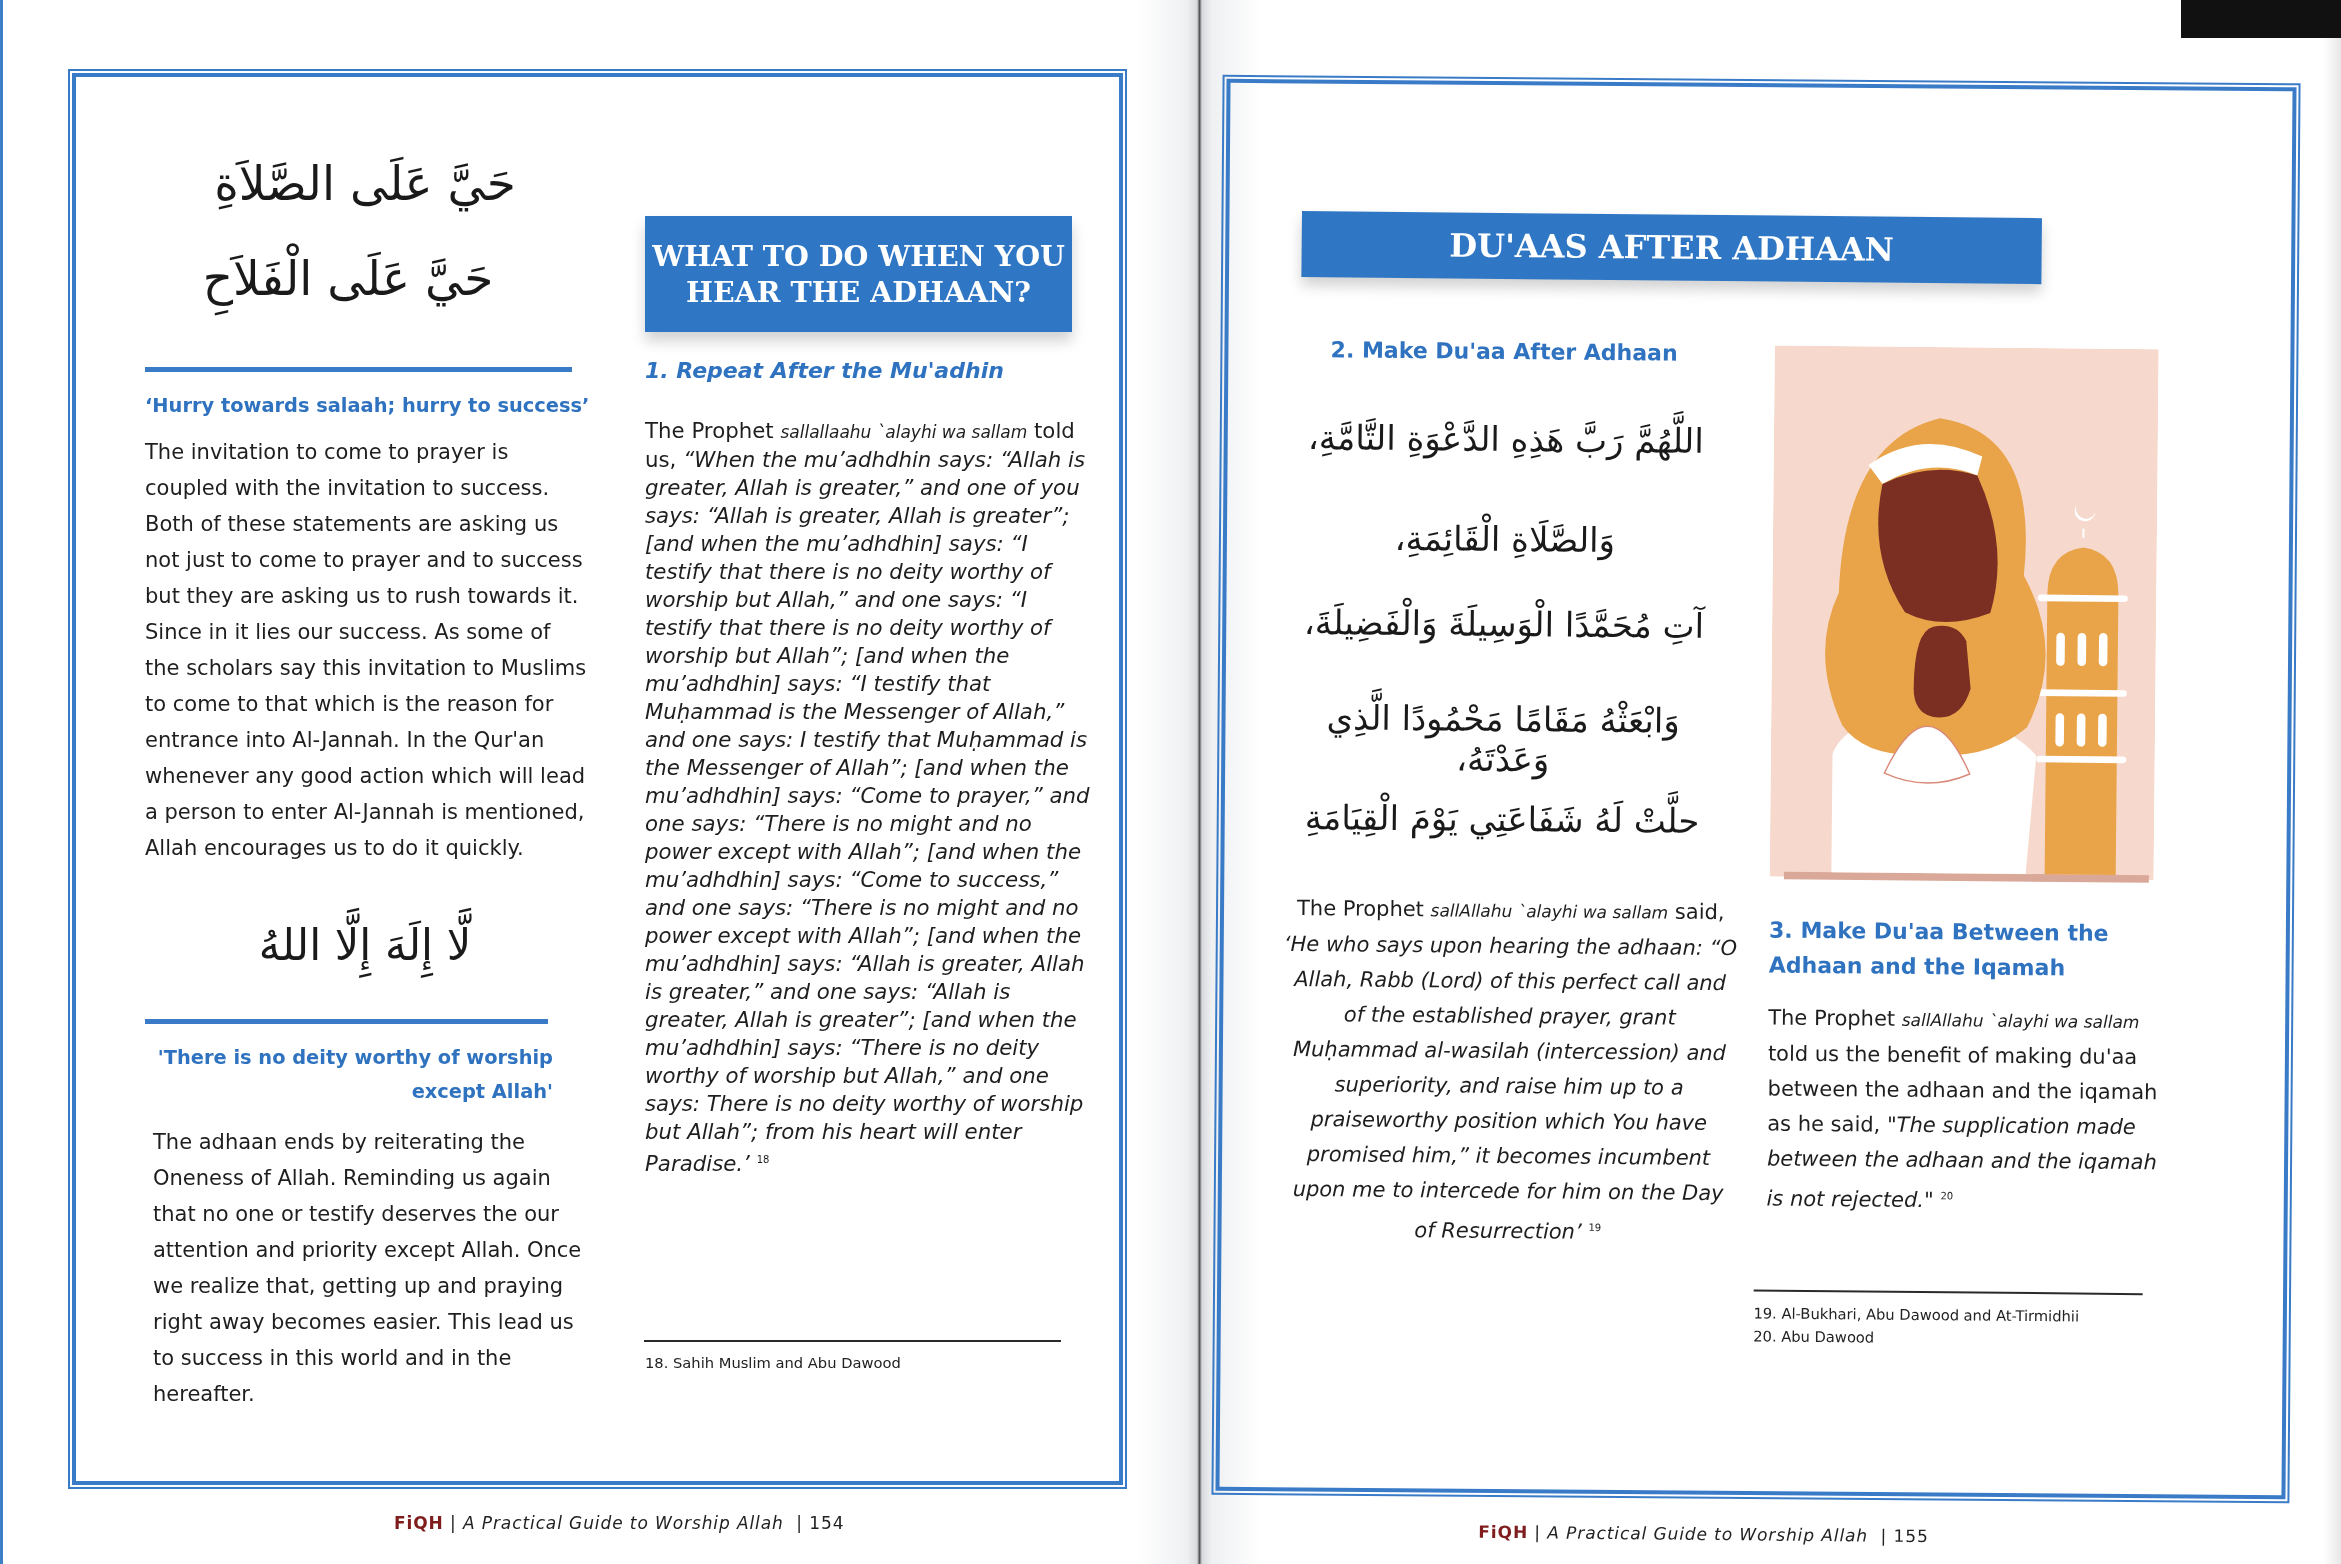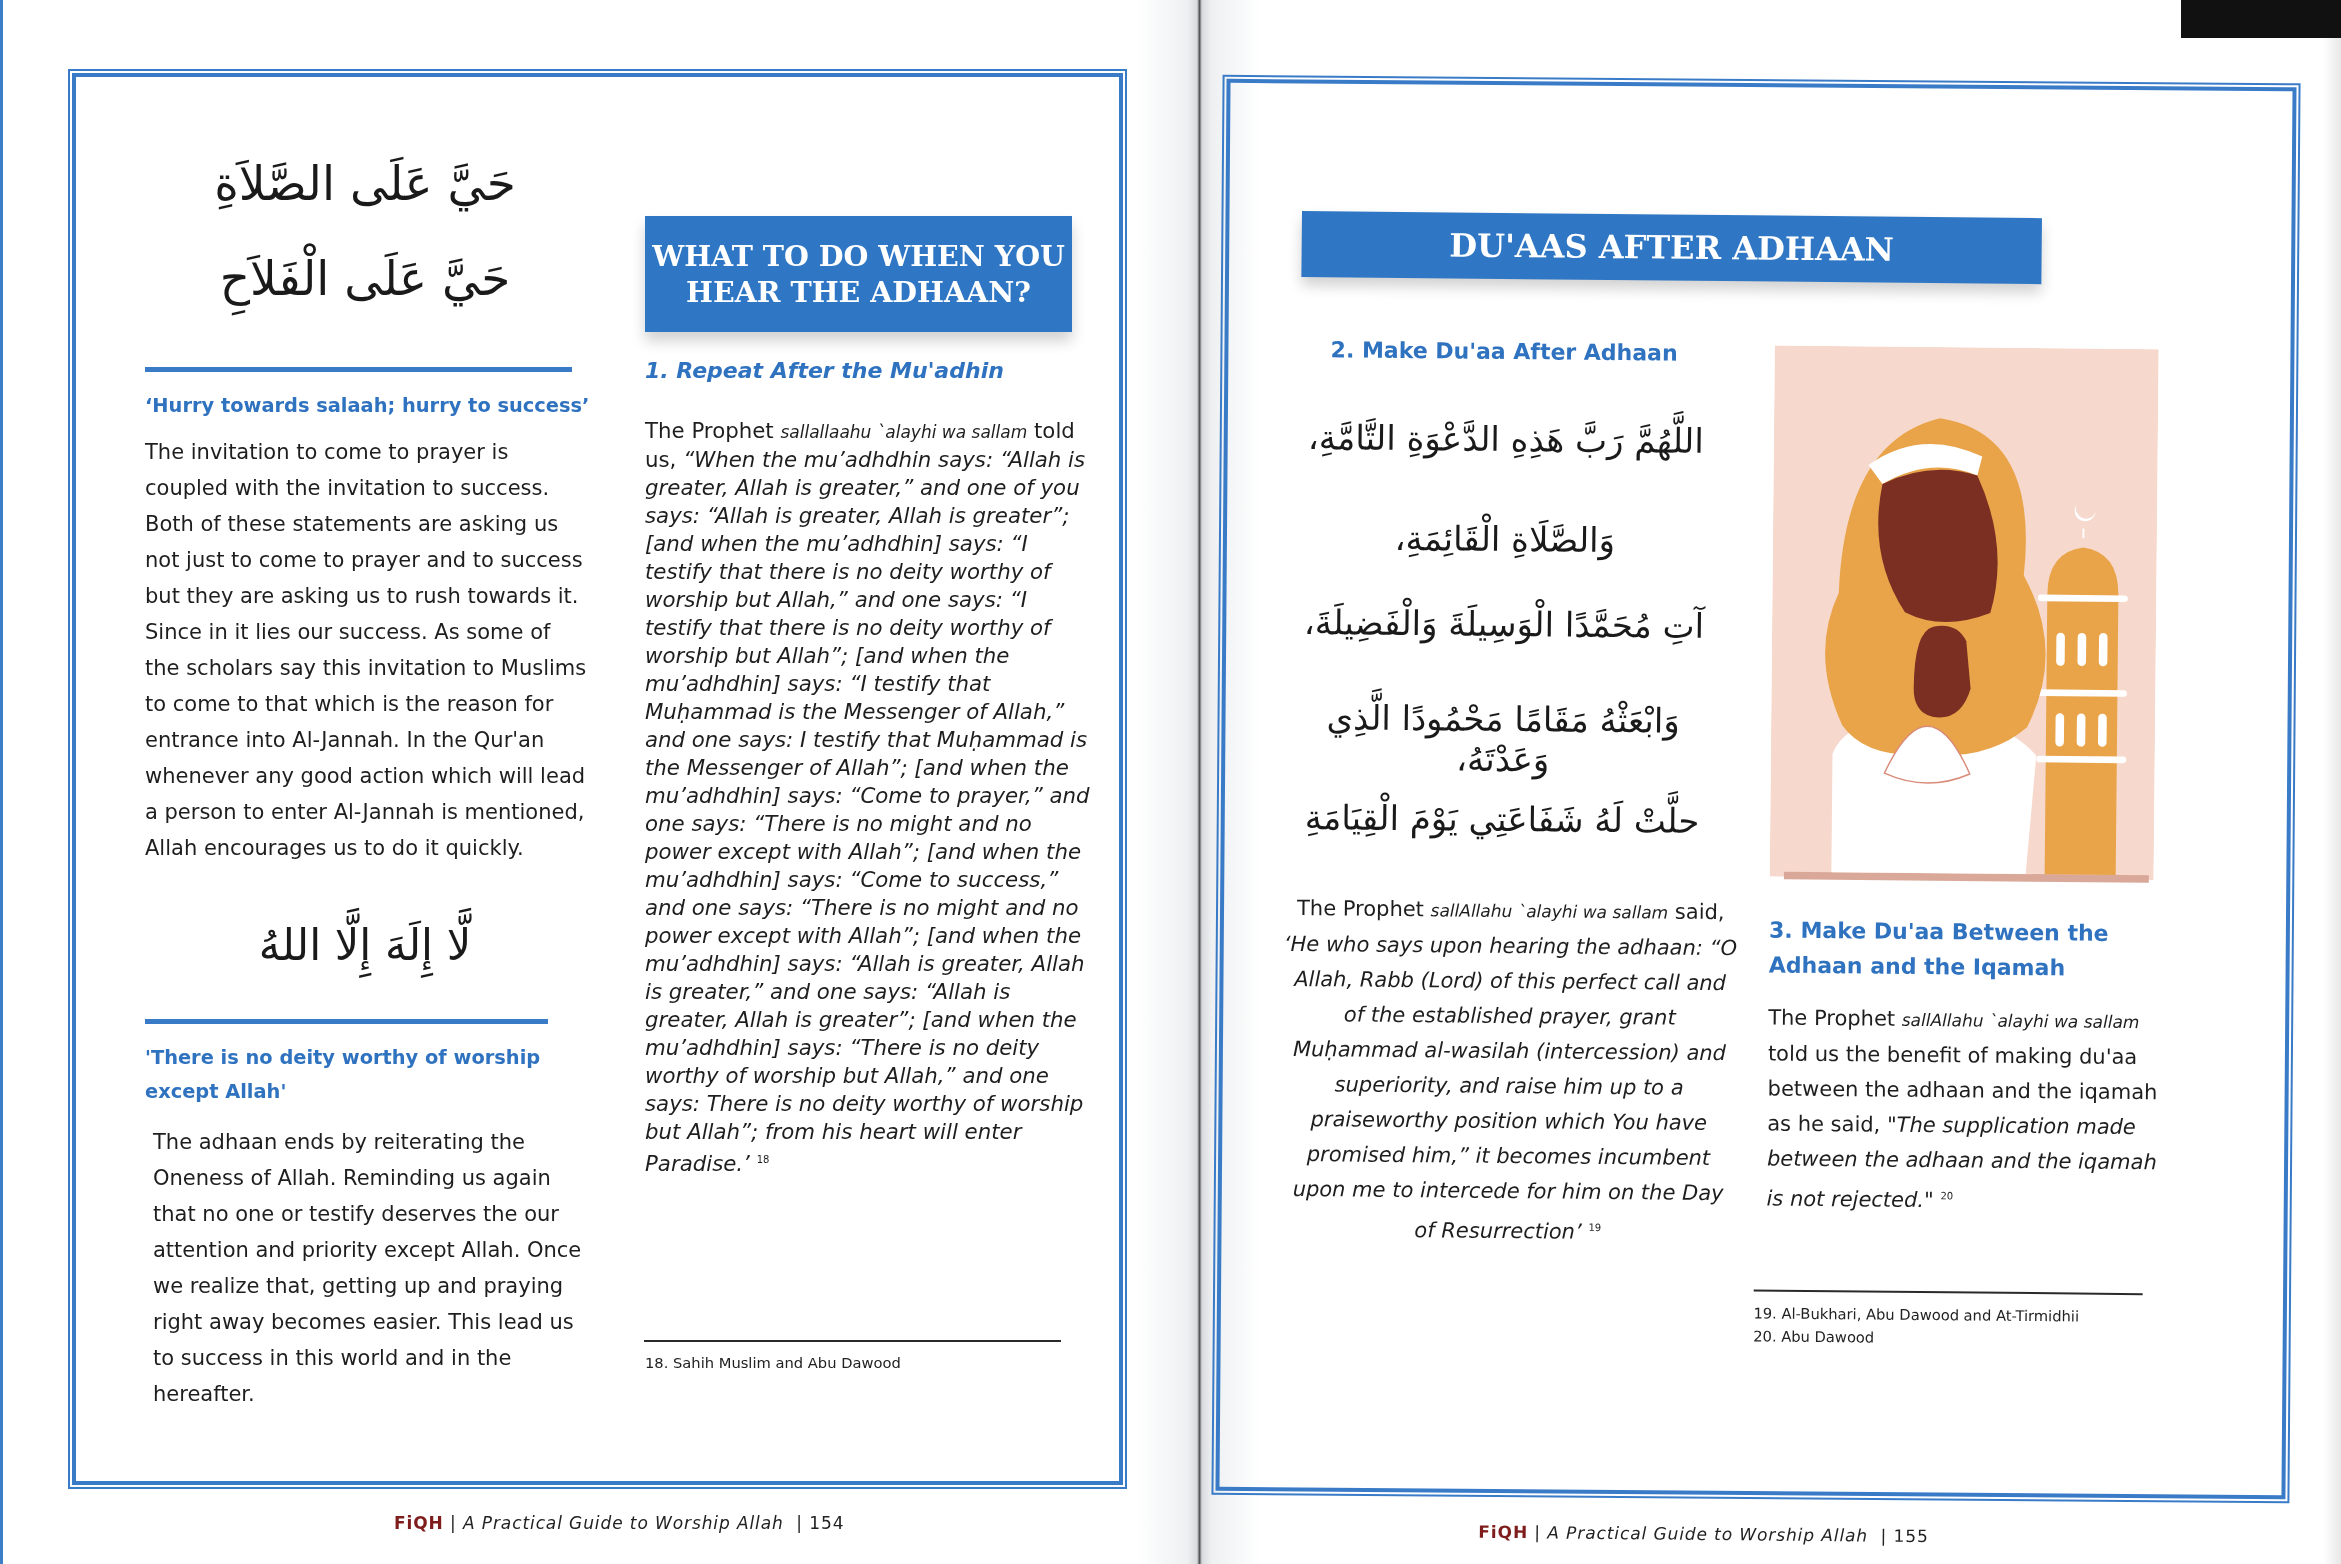--- a/index.html
+++ b/index.html
@@ -37,27 +37,27 @@
     text-align:center; box-shadow:0 8.5px 13.3px rgba(0,0,0,0.18);
   }
   .footnote-rule { height:2.4px; background:#2a2a2a; }
   .footnote { font-family:"DejaVu Sans", sans-serif; font-size:14.7px; line-height:23px; color:#222; }
   .footer { position:absolute; font-size:17px; font-family:"DejaVu Sans", sans-serif; color:#222; white-space:nowrap; letter-spacing:0.9px; }
   .footer .brand { color:#7f1d1d; font-weight:bold; }
   .footer .title { font-style:italic; }
 
   
   #arabic-hayya-salah { position:absolute; left:199px; top:156px; width:332px; font-size:47px; }
-  #arabic-hayya-falah { position:absolute; left:199px; top:251px; width:332px; font-size:47px;text-align:center; }
+  #arabic-hayya-falah { position:absolute; left:182px; top:251px; width:332px; font-size:47px;text-align:center; }
   #rule-1 { position:absolute; left:145px; top:367px; width:427px; }
   #caption-1 { position:absolute; left:145px; top:394px; width:446px; font-size:19.4px; }
   #para-1 { position:absolute; left:145px; top:434px; width:446px; }
   #arabic-shahada { position:absolute; left:199px; top:920px; width:332px; font-size:43px; }
   #rule-2 { position:absolute; left:145px; top:1019px; width:403px; }
-  #caption-2 { position:absolute; left:145px; top:1041px; width:417px; font-size:19.4px; line-height:34px; text-align:left; }
+  #caption-2 { position:absolute; left:136px; top:1041px; width:417px; font-size:19.4px; line-height:34px; text-align:right; }
   #para-2 { position:absolute; left:153px; top:1124px; width:436px; }
 
   #banner-1 { position:absolute; left:645px; top:216px; width:427px; height:116px; font-size:28.5px; line-height:36px; padding-top:22px; box-sizing:border-box; }
   #sub-1 { position:absolute; left:645px; top:358px; font-size:22px;font-style:italic; }
   #para-3 { position:absolute; left:645px; top:417px; width:446px; font-size:21.3px; line-height:28px; }
   #fn-rule-left { position:absolute; left:644px; top:1340px; width:417px; }
   #fn-left { position:absolute; left:645px; top:1351px; width:427px; }
   #footer-left { left:394px; top:1513px; }
 
   

